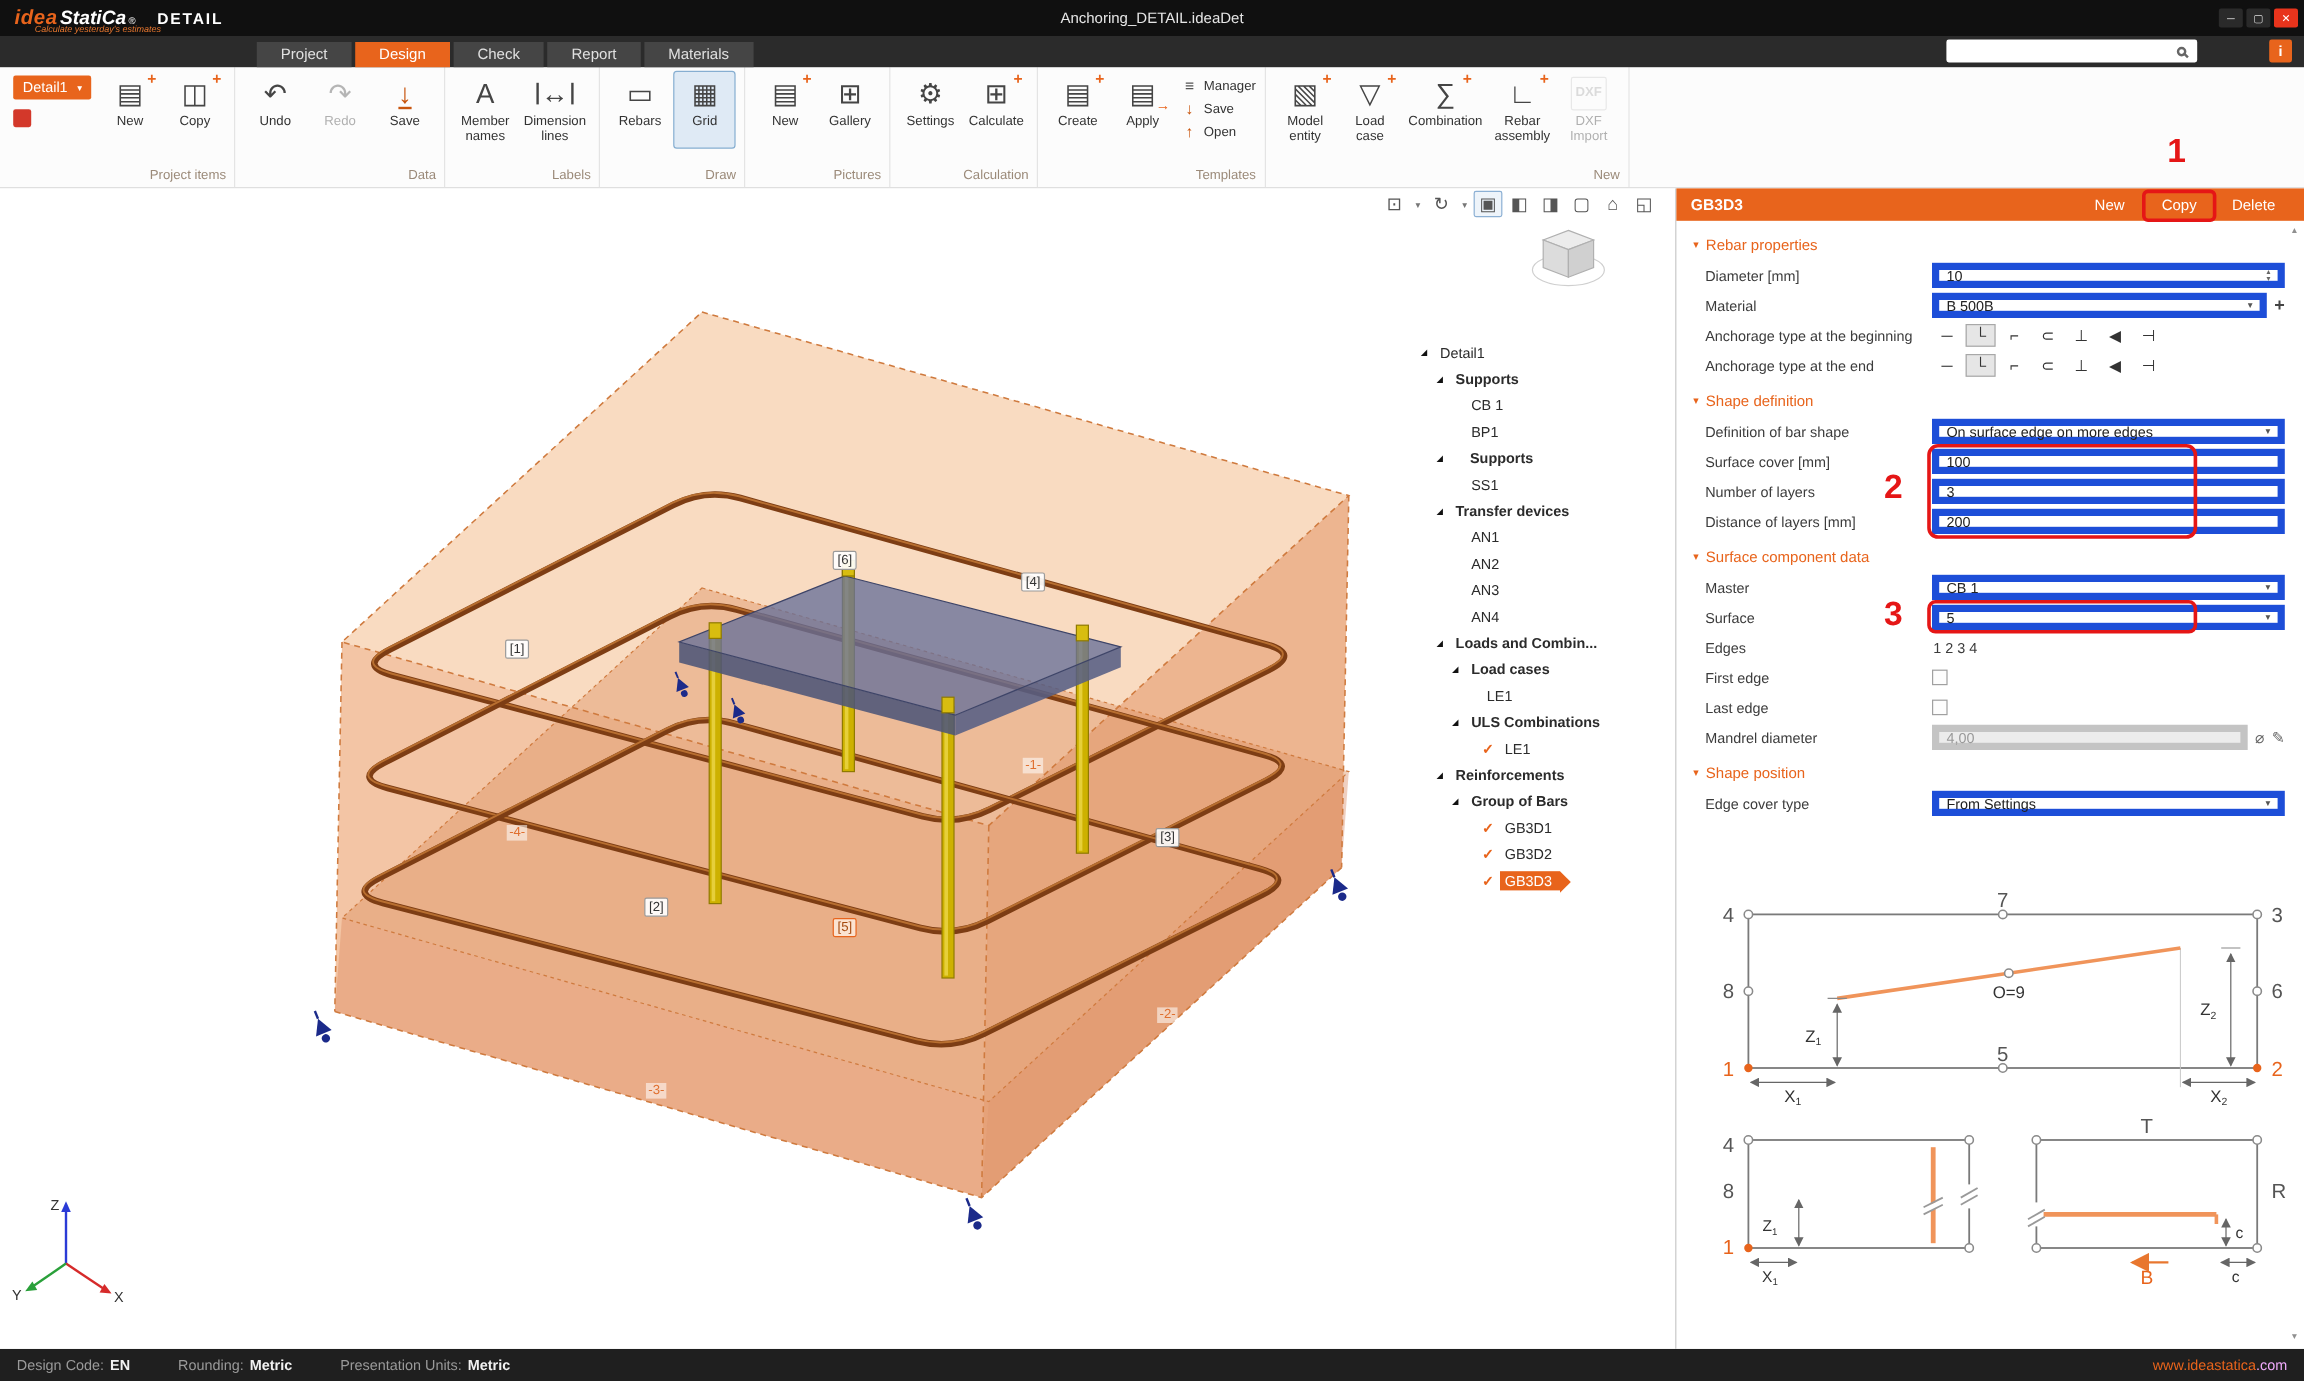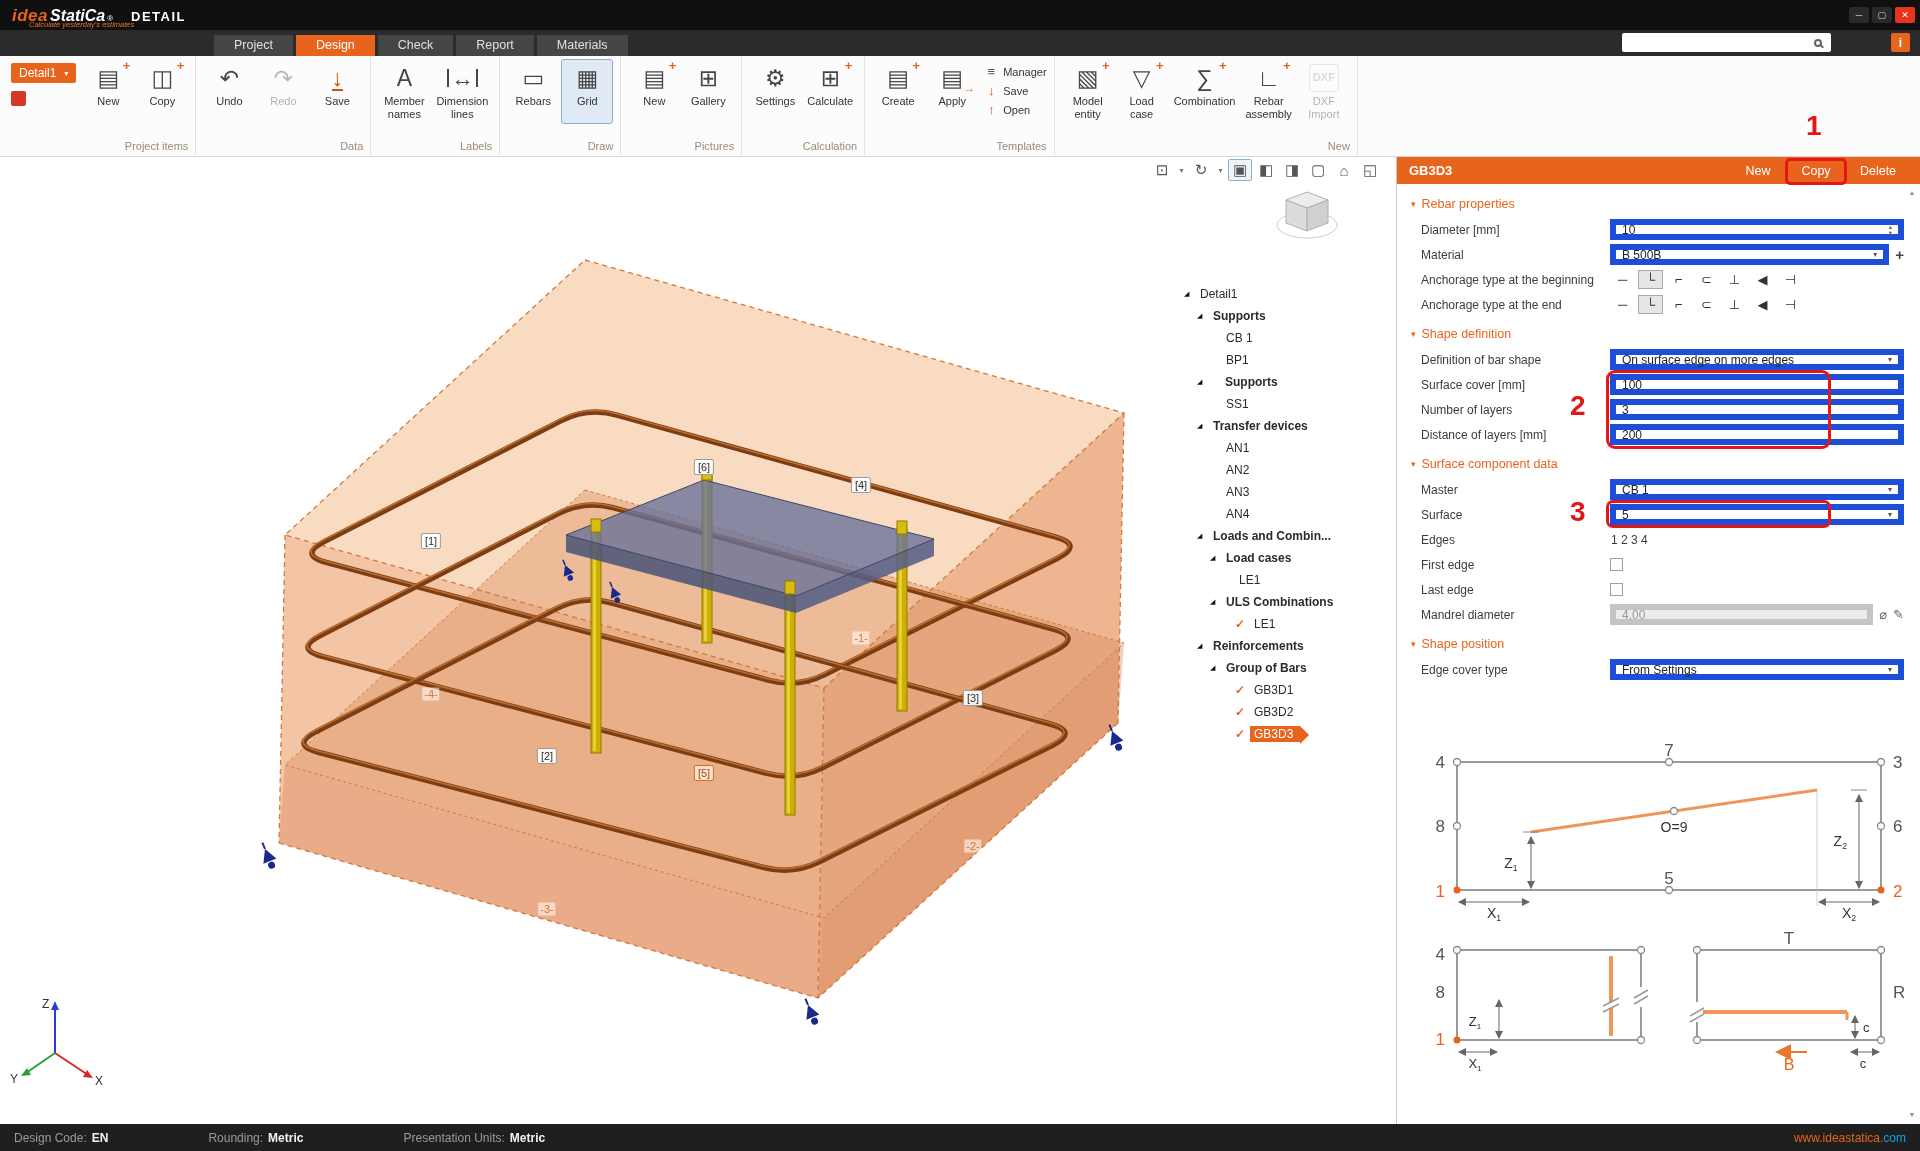--- a/index.html
+++ b/index.html
@@ -100,43 +100,44 @@
   .ckbox{width:13px;height:13px;border:1px solid #a0a0a0;background:#fdfdfd}
   .aicons{display:flex;gap:3px}
   .aic{width:25px;height:19px;display:flex;align-items:center;justify-content:center;font-size:13px;color:#333;border:1px solid transparent}
   .aic.sel{border-color:#a8a8a8;background:#e6e6e6}
   .ptext{padding-left:1px}
   .pscroll{position:absolute;right:2px;top:32px;bottom:6px;width:12px;display:flex;flex-direction:column;justify-content:space-between;align-items:center;font-size:7px;color:#909090}
   .pdiagram{margin-top:58px;display:block}
 
   
   .statusbar{height:27px;background:#1f1f1f;display:flex;align-items:center;padding:0 14px;color:#ddd}
-  .sitem{margin-right:100px;white-space:nowrap}
+  .sitem{margin-right:40px;white-space:nowrap}
   .slab{color:#9a9a9a}
   .sval{color:#f2f2f2;font-weight:bold;margin-left:5px}
   .urlbox{margin-left:auto;white-space:nowrap}
   .url-o{color:#e8641c}
-  .url-p{color:#0ea5e9}
+  .url-p{color:#f0abfc}
 
   
   .annos{position:absolute;inset:0;pointer-events:none;z-index:60}
   .ann-num{position:absolute;color:#e51616;font-size:28px;font-weight:bold}
   .ann-box{position:absolute;border:3px solid #e51616;border-radius:6px}
 </style>
 </head>
 <body>
 
 <div class="titlebar">
   <div class="logo">
     <span class="li">idea</span>
       <span class="ls">StatiCa</span>
       <span class="lr">®</span>
     <span class="lp">DETAIL</span>
   </div>
   <div class="tagline">Calculate yesterday's estimates</div>
+  <div class="doc-title">Anchoring_DETAIL.ideaDet</div>
   <div class="winbtns">
     <span class="wb">─</span>
     <span class="wb">▢</span>
     <span class="wb close">✕</span>
   </div>
 </div>
 
 <div class="tabbar">
   <div style="display:flex;align-items:flex-end">
       <div class="tab">Project</div>

